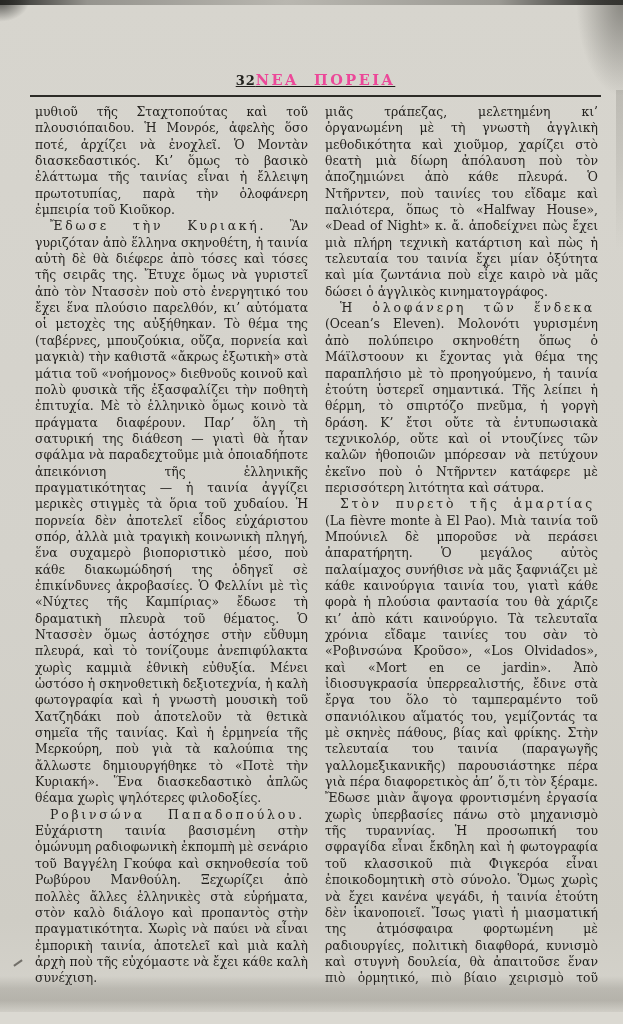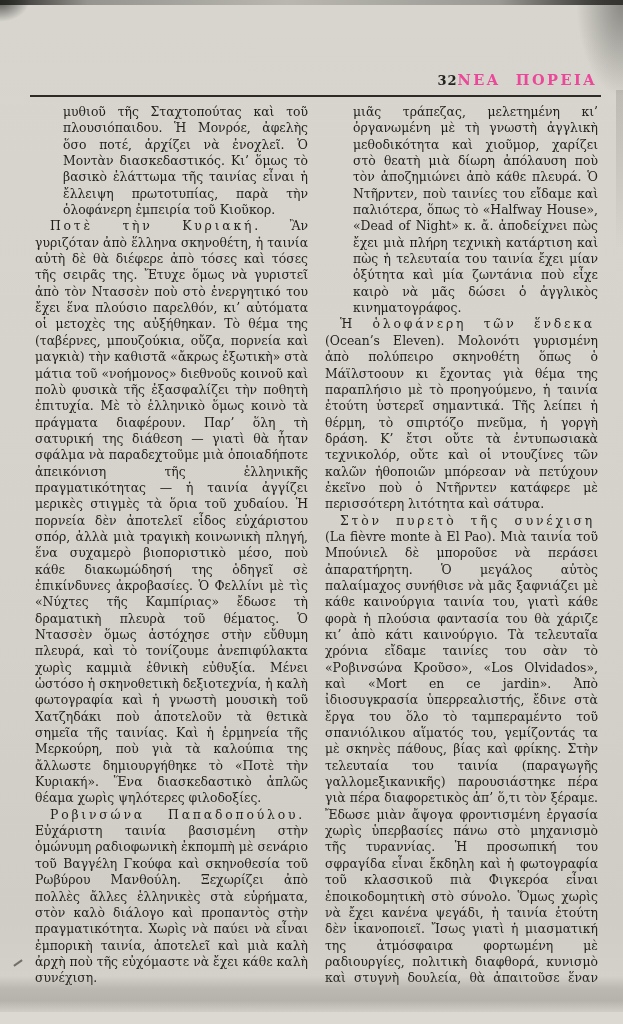--- a/index.html
+++ b/index.html
@@ -19,31 +19,31 @@
     background:radial-gradient(ellipse at top right,rgba(70,69,64,.55),rgba(70,69,64,0) 72%);}
   .edge-right{position:absolute;top:90px;right:0;width:7px;height:160px;
     background:linear-gradient(180deg,rgba(110,108,101,.25),rgba(110,108,101,0));}
   .bottom-band{position:absolute;left:0;right:0;bottom:12px;height:36px;
     background:linear-gradient(180deg,rgba(122,119,110,0) 0%,rgba(122,119,110,.28) 35%,rgba(114,111,102,.32) 68%,rgba(122,119,110,.06) 100%);}
   .bottom-strip{position:absolute;left:0;right:0;bottom:0;height:12px;background:#dbd9d2;}
   .mark-slash{position:absolute;left:13px;bottom:60px;width:10px;height:2px;
     background:rgba(72,70,64,.7);transform:rotate(-35deg);}
   
   .header{position:absolute;top:71px;left:34px;right:26px;
-    display:flex;justify-content:flex-end;align-items:baseline;}
+    display:flex;justify-content:center;align-items:baseline;text-decoration:underline;}
   .page-number{font-size:13px;font-weight:bold;letter-spacing:1px;color:#24231f;}
   .masthead{font-size:14.5px;font-weight:bold;letter-spacing:2.5px;white-space:pre;color:#ec4899;}
   .rule{position:absolute;top:95px;left:30px;right:22px;height:2px;background:#2c2b27;}
   
   .columns{position:absolute;top:104px;left:35px;right:25px;bottom:38px;
     display:flex;gap:17px;}
   .col{flex:1 1 0;font-size:12.4px;line-height:16.35px;text-align:justify;
     overflow:hidden;color:#211f1c;}
   .col p{margin:0;text-indent:15px;}
-  .col p.cont{text-indent:0;margin-left:28px;}
+  .col p.cont{text-indent:0;}
   .lead{letter-spacing:2.8px;word-spacing:1px;padding-right:3px;}
 </style>
 </head>
 <body>
 
 <div class="page">
 
   <div class="top-strip"></div>
   <div class="corner-tl"></div>
   <div class="corner-tr"></div>
@@ -52,32 +52,32 @@
   <div class="header">
     <span class="page-number">32</span>
     <span class="masthead">ΝΕΑ  ΠΟΡΕΙΑ</span>
   </div>
   <div class="rule"></div>
 
   <div class="columns">
 
     <div class="col">
       <p class="cont">μυθιοῦ τῆς Σταχτοπούτας καὶ τοῦ πλουσιόπαιδου. Ἡ Μονρόε, ἀφελὴς ὅσο ποτέ, ἀρχίζει νὰ ἐνοχλεῖ. Ὁ Μοντὰν διασκεδαστικός. Κι’ ὅμως τὸ βασικὸ ἐλάττωμα τῆς ταινίας εἶναι ἡ ἔλλειψη πρωτοτυπίας, παρὰ τὴν ὁλοφάνερη ἐμπειρία τοῦ Κιοῦκορ.</p>
-      <p><span class="lead">Ποτὲ τὴν Κυριακή.</span>
+      <p><span class="lead">Ἔδωσε τὴν Κυριακή.</span>
         <span>Ἂν γυριζόταν ἀπὸ ἕλληνα σκηνοθέτη, ἡ ταινία αὐτὴ δὲ θὰ διέφερε ἀπὸ τόσες καὶ τόσες τῆς σειρᾶς της. Ἔτυχε ὅμως νὰ γυριστεῖ ἀπὸ τὸν Ντασσὲν ποὺ στὸ ἐνεργητικό του ἔχει ἕνα πλούσιο παρελθόν, κι’ αὐτόματα οἱ μετοχὲς της αὐξήθηκαν. Τὸ θέμα της (ταβέρνες, μπουζούκια, οὔζα, πορνεία καὶ μαγκιὰ) τὴν καθιστᾶ «ἄκρως ἐξωτικὴ» στὰ μάτια τοῦ «νοήμονος» διεθνοῦς κοινοῦ καὶ πολὺ φυσικὰ τῆς ἐξασφαλίζει τὴν ποθητὴ ἐπιτυχία. Μὲ τὸ ἑλληνικὸ ὅμως κοινὸ τὰ πράγματα διαφέρουν. Παρ’ ὅλη τὴ σατυρική της διάθεση — γιατὶ θὰ ἦταν σφάλμα νὰ παραδεχτοῦμε μιὰ ὁποιαδήποτε ἀπεικόνιση τῆς ἑλληνικῆς πραγματικότητας — ἡ ταινία ἀγγίζει μερικὲς στιγμὲς τὰ ὅρια τοῦ χυδαίου. Ἡ πορνεία δὲν ἀποτελεῖ εἶδος εὐχάριστου σπόρ, ἀλλὰ μιὰ τραγικὴ κοινωνικὴ πληγή, ἕνα συχαμερὸ βιοποριστικὸ μέσο, ποὺ κάθε διακωμώδησή της ὁδηγεῖ σὲ ἐπικίνδυνες ἀκροβασίες. Ὁ Φελλίνι μὲ τὶς «Νύχτες τῆς Καμπίριας» ἔδωσε τὴ δραματικὴ πλευρὰ τοῦ θέματος. Ὁ Ντασσὲν ὅμως ἀστόχησε στὴν εὔθυμη πλευρά, καὶ τὸ τονίζουμε ἀνεπιφύλακτα χωρὶς καμμιὰ ἐθνικὴ εὐθυξία. Μένει ὡστόσο ἡ σκηνοθετικὴ δεξιοτεχνία, ἡ καλὴ φωτογραφία καὶ ἡ γνωστὴ μουσικὴ τοῦ Χατζηδάκι ποὺ ἀποτελοῦν τὰ θετικὰ σημεῖα τῆς ταινίας. Καὶ ἡ ἑρμηνεία τῆς Μερκούρη, ποὺ γιὰ τὰ καλούπια της ἄλλωστε δημιουργήθηκε τὸ «Ποτὲ τὴν Κυριακή». Ἕνα διασκεδαστικὸ ἁπλῶς θέαμα χωρὶς ψηλότερες φιλοδοξίες.</span></p>
       <p><span class="lead">Ροβινσώνα Παπαδοπούλου.</span>
         <span>Εὐχάριστη ταινία βασισμένη στὴν ὁμώνυμη ραδιοφωνικὴ ἐκπομπὴ μὲ σενάριο τοῦ Βαγγέλη Γκούφα καὶ σκηνοθεσία τοῦ Ρωβύρου Μανθούλη. Ξεχωρίζει ἀπὸ πολλὲς ἄλλες ἑλληνικὲς στὰ εὑρήματα, στὸν καλὸ διάλογο καὶ προπαντὸς στὴν πραγματικότητα. Χωρὶς νὰ παύει νὰ εἶναι ἐμπορικὴ ταινία, ἀποτελεῖ καὶ μιὰ καλὴ ἀρχὴ ποὺ τῆς εὐχόμαστε νὰ ἔχει κάθε καλὴ συνέχιση.</span></p>
 
     </div>
 
     <div class="col">
       <p class="cont">μιᾶς τράπεζας, μελετημένη κι’ ὀργανωμένη μὲ τὴ γνωστὴ ἀγγλικὴ μεθοδικότητα καὶ χιοῦμορ, χαρίζει στὸ θεατὴ μιὰ δίωρη ἀπόλαυση ποὺ τὸν ἀποζημιώνει ἀπὸ κάθε πλευρά. Ὁ Ντῆρντεν, ποὺ ταινίες του εἴδαμε καὶ παλιότερα, ὅπως τὸ «Halfway House», «Dead of Night» κ. ἄ. ἀποδείχνει πὼς ἔχει μιὰ πλήρη τεχνικὴ κατάρτιση καὶ πὼς ἡ τελευταία του ταινία ἔχει μίαν ὀξύτητα καὶ μία ζωντάνια ποὺ εἶχε καιρὸ νὰ μᾶς δώσει ὁ ἀγγλικὸς κινηματογράφος.</p>
       <p><span class="lead">Ἡ ὁλοφάνερη τῶν ἕνδεκα</span>
         <span>(Ocean’s Eleven). Μολονότι γυρισμένη ἀπὸ πολύπειρο σκηνοθέτη ὅπως ὁ Μάϊλστοουν κι ἔχοντας γιὰ θέμα της παραπλήσιο μὲ τὸ προηγούμενο, ἡ ταινία ἐτούτη ὑστερεῖ σημαντικά. Τῆς λείπει ἡ θέρμη, τὸ σπιρτόζο πνεῦμα, ἡ γοργὴ δράση. Κ’ ἔτσι οὔτε τὰ ἐντυπωσιακὰ τεχνικολόρ, οὔτε καὶ οἱ ντουζίνες τῶν καλῶν ἠθοποιῶν μπόρεσαν νὰ πετύχουν ἐκεῖνο ποὺ ὁ Ντῆρντεν κατάφερε μὲ περισσότερη λιτότητα καὶ σάτυρα.</span></p>
-      <p><span class="lead">Στὸν πυρετὸ τῆς συνέχιση</span>
+      <p><span class="lead">Στὸν πυρετὸ τῆς ἁμαρτίας</span>
         <span>(La fièvre monte à El Pao). Μιὰ ταινία τοῦ Μπούνιελ δὲ μποροῦσε νὰ περάσει ἀπαρατήρητη. Ὁ μεγάλος αὐτὸς παλαίμαχος συνήθισε νὰ μᾶς ξαφνιάζει μὲ κάθε καινούργια ταινία του, γιατὶ κάθε φορὰ ἡ πλούσια φαντασία του θὰ χάριζε κι’ ἀπὸ κάτι καινούργιο. Τὰ τελευταῖα χρόνια εἴδαμε ταινίες του σὰν τὸ «Ροβινσώνα Κροῦσο», «Los Olvidados», καὶ «Mort en ce jardin». Ἀπὸ ἰδιοσυγκρασία ὑπερρεαλιστής, ἔδινε στὰ ἔργα του ὅλο τὸ ταμπεραμέντο τοῦ σπανιόλικου αἵματός του, γεμίζοντάς τα μὲ σκηνὲς πάθους, βίας καὶ φρίκης. Στὴν τελευταία του ταινία (παραγωγῆς γαλλομεξικανικῆς) παρουσιάστηκε πέρα γιὰ πέρα διαφορετικὸς ἀπ’ ὅ,τι τὸν ξέραμε. Ἔδωσε μιὰν ἄψογα φροντισμένη ἐργασία χωρὶς ὑπερβασίες πάνω στὸ μηχανισμὸ τῆς τυραννίας. Ἡ προσωπική του σφραγίδα εἶναι ἔκδηλη καὶ ἡ φωτογραφία τοῦ κλασσικοῦ πιὰ Φιγκερόα εἶναι ἐποικοδομητικὴ στὸ σύνολο. Ὅμως χωρὶς νὰ ἔχει κανένα ψεγάδι, ἡ ταινία ἐτούτη δὲν ἱκανοποιεῖ. Ἴσως γιατὶ ἡ μιασματική της ἀτμόσφαιρα φορτωμένη μὲ ραδιουργίες, πολιτικὴ διαφθορά, κυνισμὸ καὶ στυγνὴ δουλεία, θὰ ἀπαιτοῦσε ἕναν πιὸ ὁρμητικό, πιὸ βίαιο χειρισμὸ τοῦ θέματος, χωρὶς καμμιὰ προσφυγὴ σὲ μανιερισμό. Ἴσως γιατὶ ὁ Ζερὰρ Φιλίπ, στὸν τελευταῖο ρόλο τῆς ζωῆς του, νὰ μὴν ἦταν κι’ ὁ κατάλληλος ἐνσαρκωτὴς τοῦ ἐπαναστάτη.</span></p>
     </div>
 
   </div>
 
   <div class="mark-slash"></div>
   <div class="bottom-band"></div>
   <div class="bottom-strip"></div>
 
 </div>

